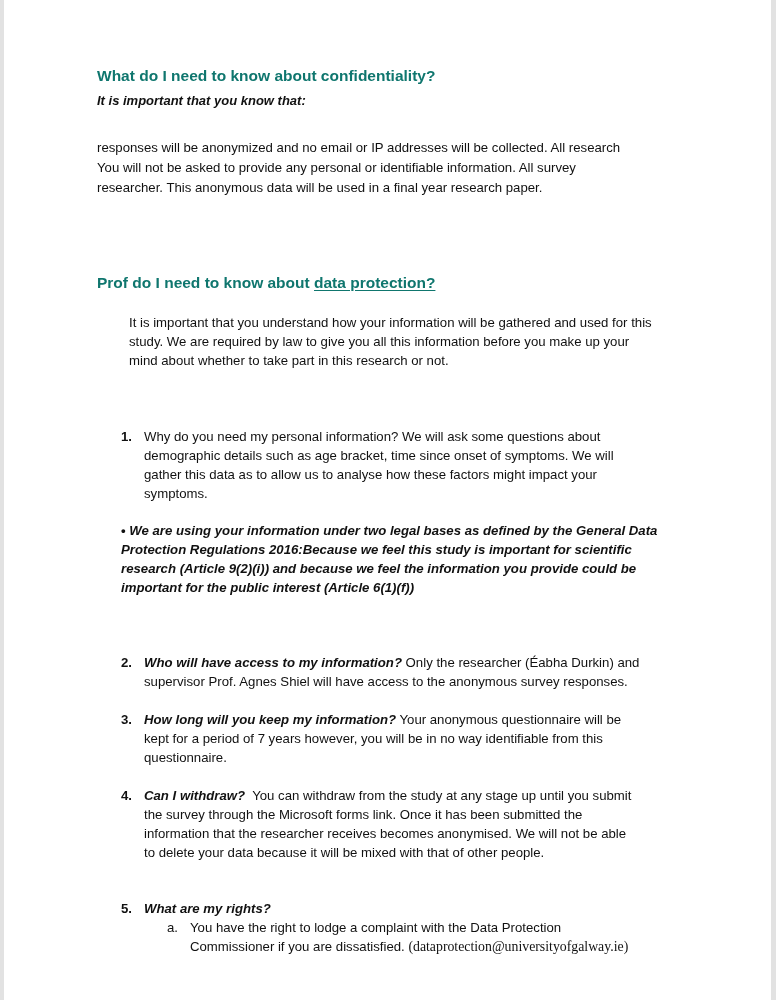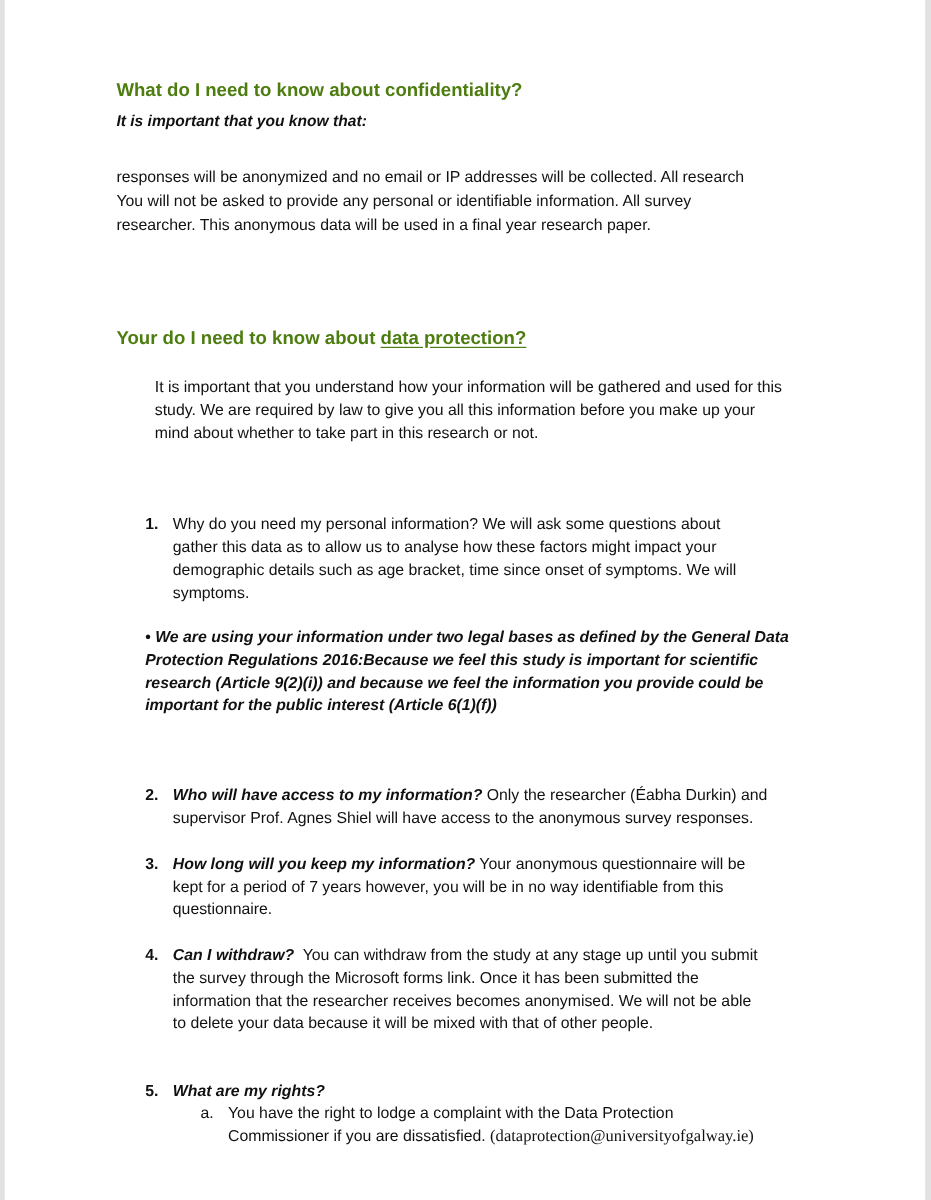--- a/index.html
+++ b/index.html
@@ -28,21 +28,21 @@
       left: 97px;
       top: 0;
       width: 590px;
     }
     .abs { position: absolute; left: 0; }
     .h2 {
       font-weight: bold;
       font-size: 15.5px;
       line-height: 20px;
       white-space: nowrap;
-      color: #4d7c0f;
+      color: #0f766e;
     }
     .h2 u { text-decoration: underline; text-underline-offset: 2px; }
     .sub {
       font-weight: bold;
       font-style: italic;
       font-size: 13px;
       line-height: 18px;
       white-space: nowrap;
     }
     .para {
@@ -101,34 +101,34 @@
 
   <div class="abs h2" style="top:66px;">What do I need to know about confidentiality?</div>
   <div class="abs sub" style="top:92px;">It is important that you know that:</div>
 
   <div class="abs para" style="top:138px;">
     <span class="line">responses will be anonymized and no email or IP addresses will be collected.  All research</span>
     <span class="line"> You will not be asked to provide any personal or identifiable information. All survey</span>
     <span class="line">researcher. This anonymous data will be used in a final year research paper.</span>
   </div>
 
-  <div class="abs h2" style="top:273px;"><span>Your do I need to know about </span><u>data protection?</u></div>
+  <div class="abs h2" style="top:273px;"><span>Prof do I need to know about </span><u>data protection?</u></div>
 
   <div class="abs para" style="top:313px; line-height:19px;margin-left:32px;">
     <span class="line">It is important that you understand how your information will be gathered and used for this</span>
     <span class="line">study. We are required by law to give you all this information before you make up your</span>
     <span class="line">mind about whether to take part in this research or not.</span>
   </div>
 
   <div class="ol-item" style="top:427px;">
     <span class="num">1.</span>
     <div class="body">
       <span class="line">Why do you need my personal information? We will ask some questions about</span>
+      <span class="line">demographic details such as age bracket, time since onset of symptoms. We will</span>
       <span class="line">gather this data as to allow us to analyse how these factors might impact your</span>
-      <span class="line">demographic details such as age bracket, time since onset of symptoms. We will</span>
       <span class="line">symptoms.</span>
     </div>
   </div>
 
   <div class="bullet-block" style="top:521px;">
     <span class="line"><span style="font-style:normal;">•</span><span> We are using your information under two legal bases as defined by the General Data</span></span>
     <span class="line">Protection Regulations 2016:Because we feel this study is important for scientific</span>
     <span class="line">research (Article 9(2)(i)) and because we feel the information you provide could be</span>
     <span class="line">important for the public interest (Article 6(1)(f))</span>
   </div>

